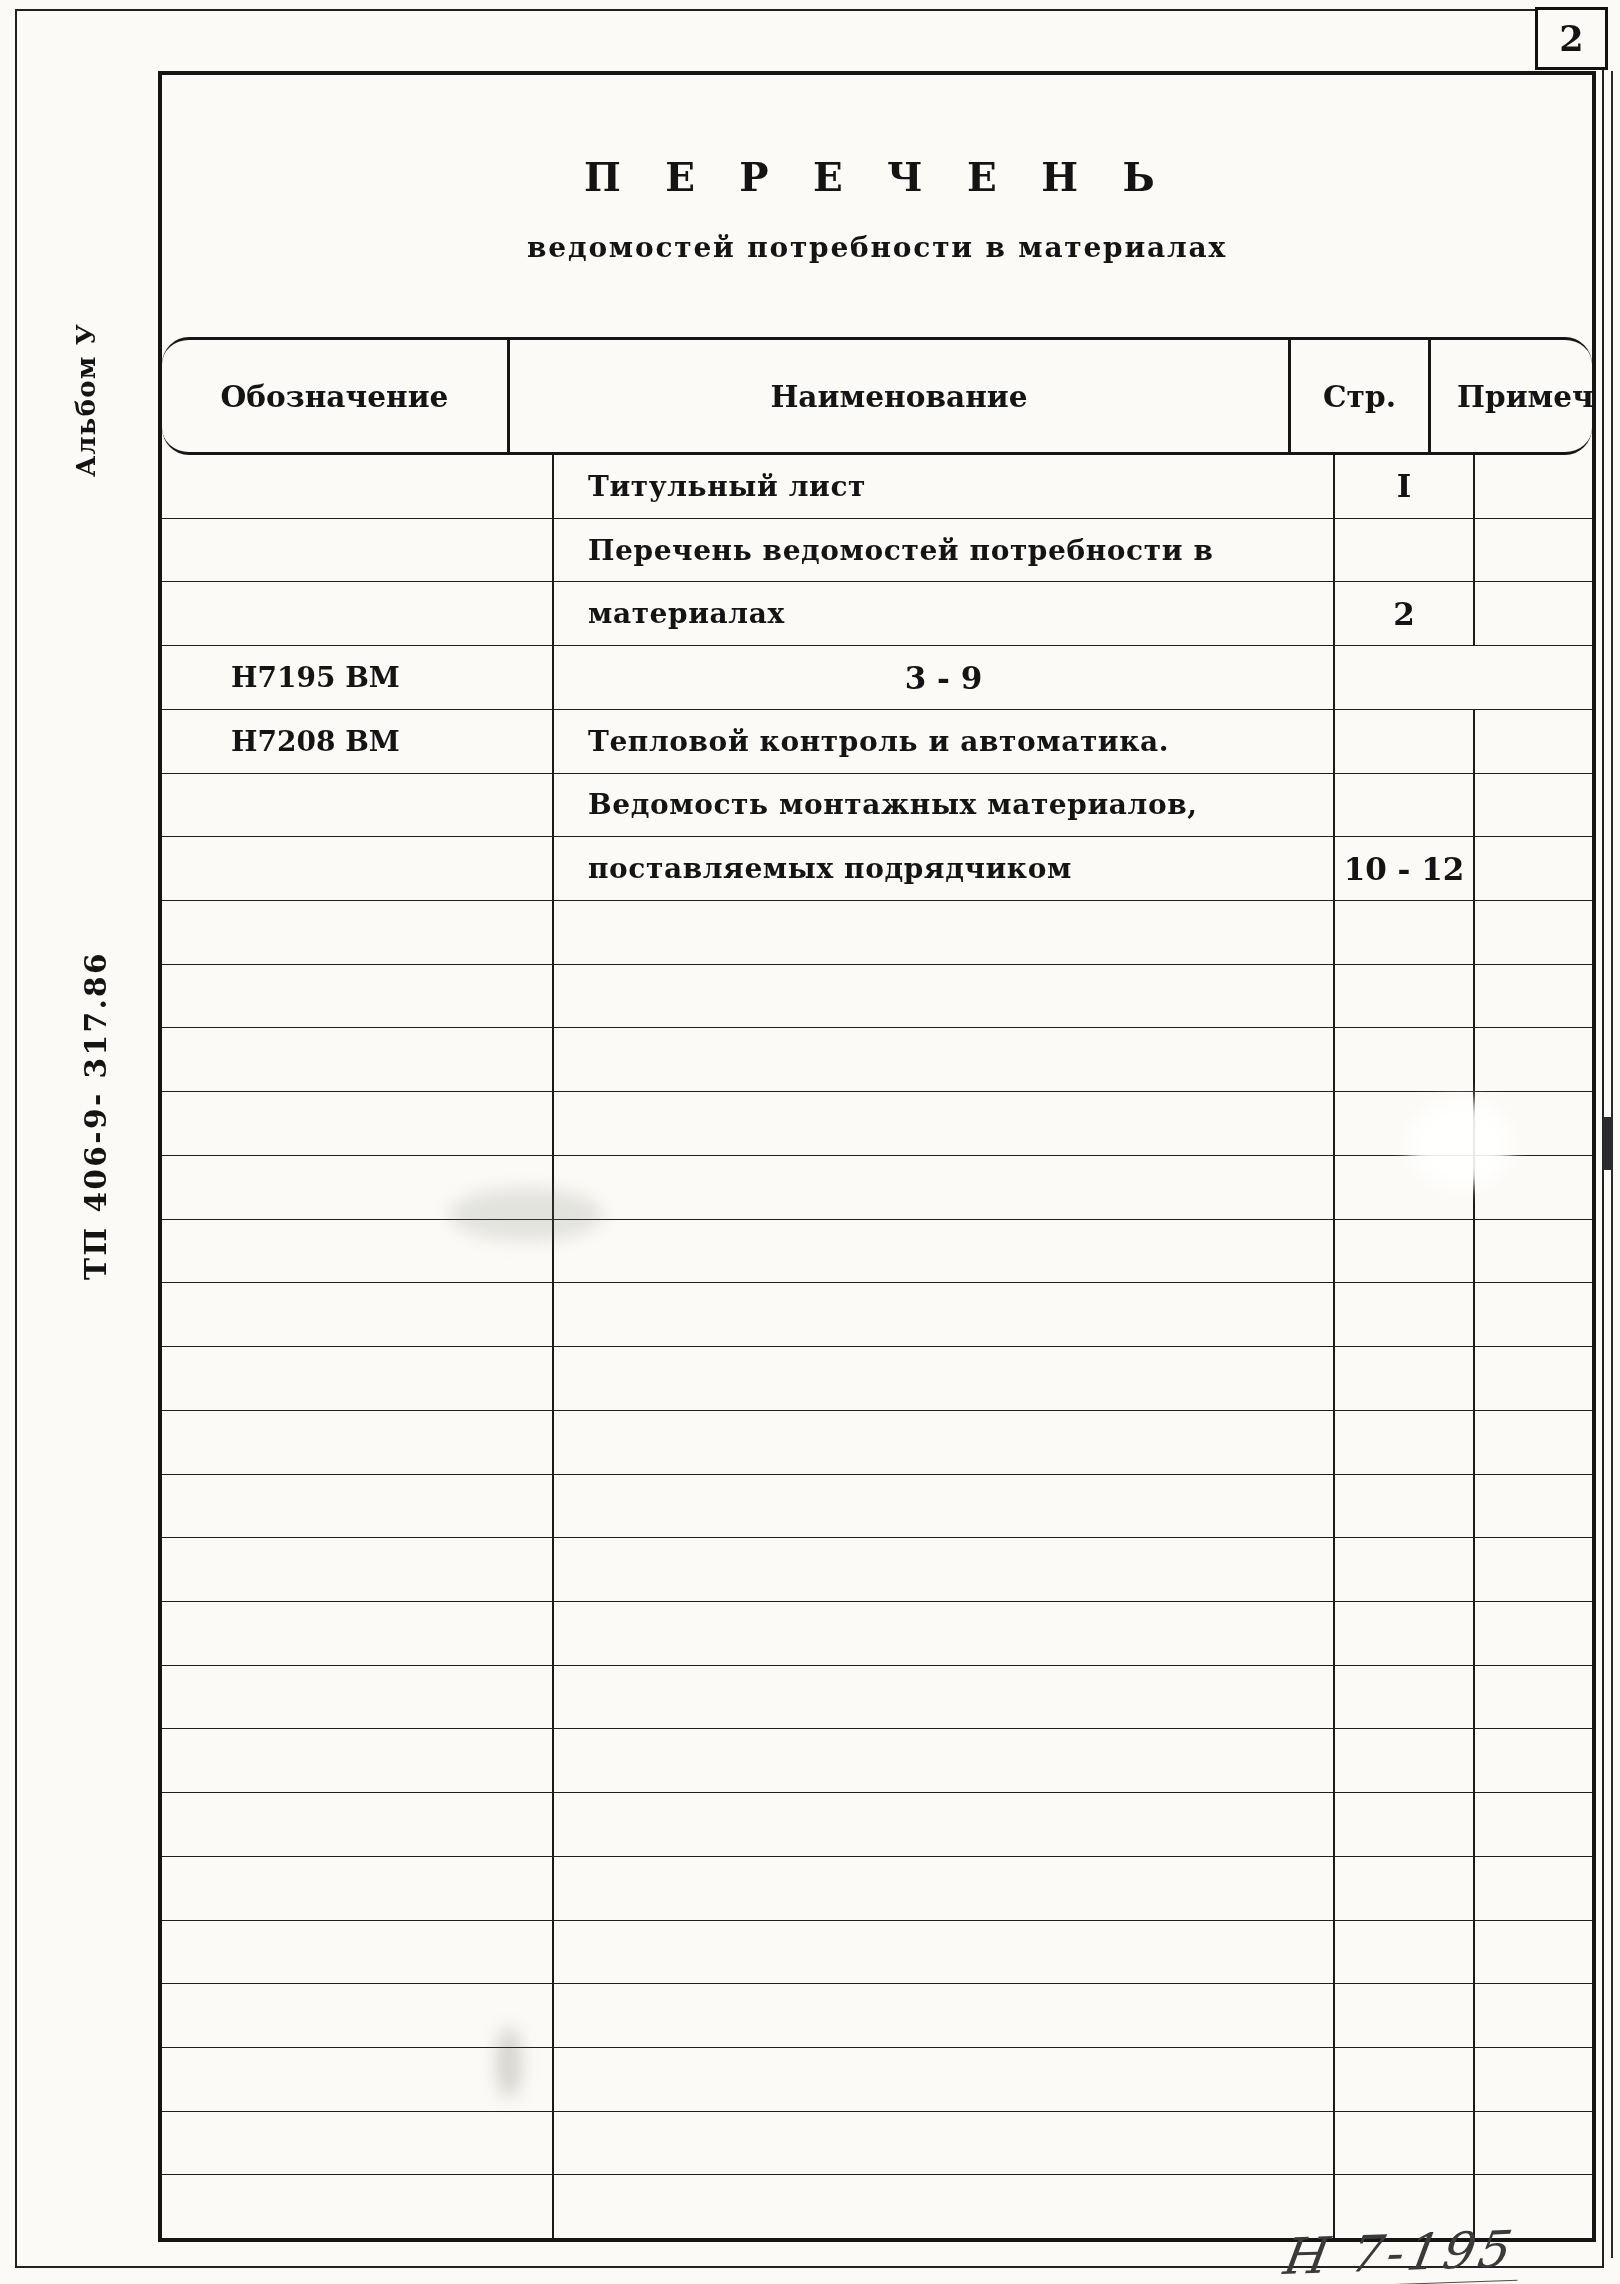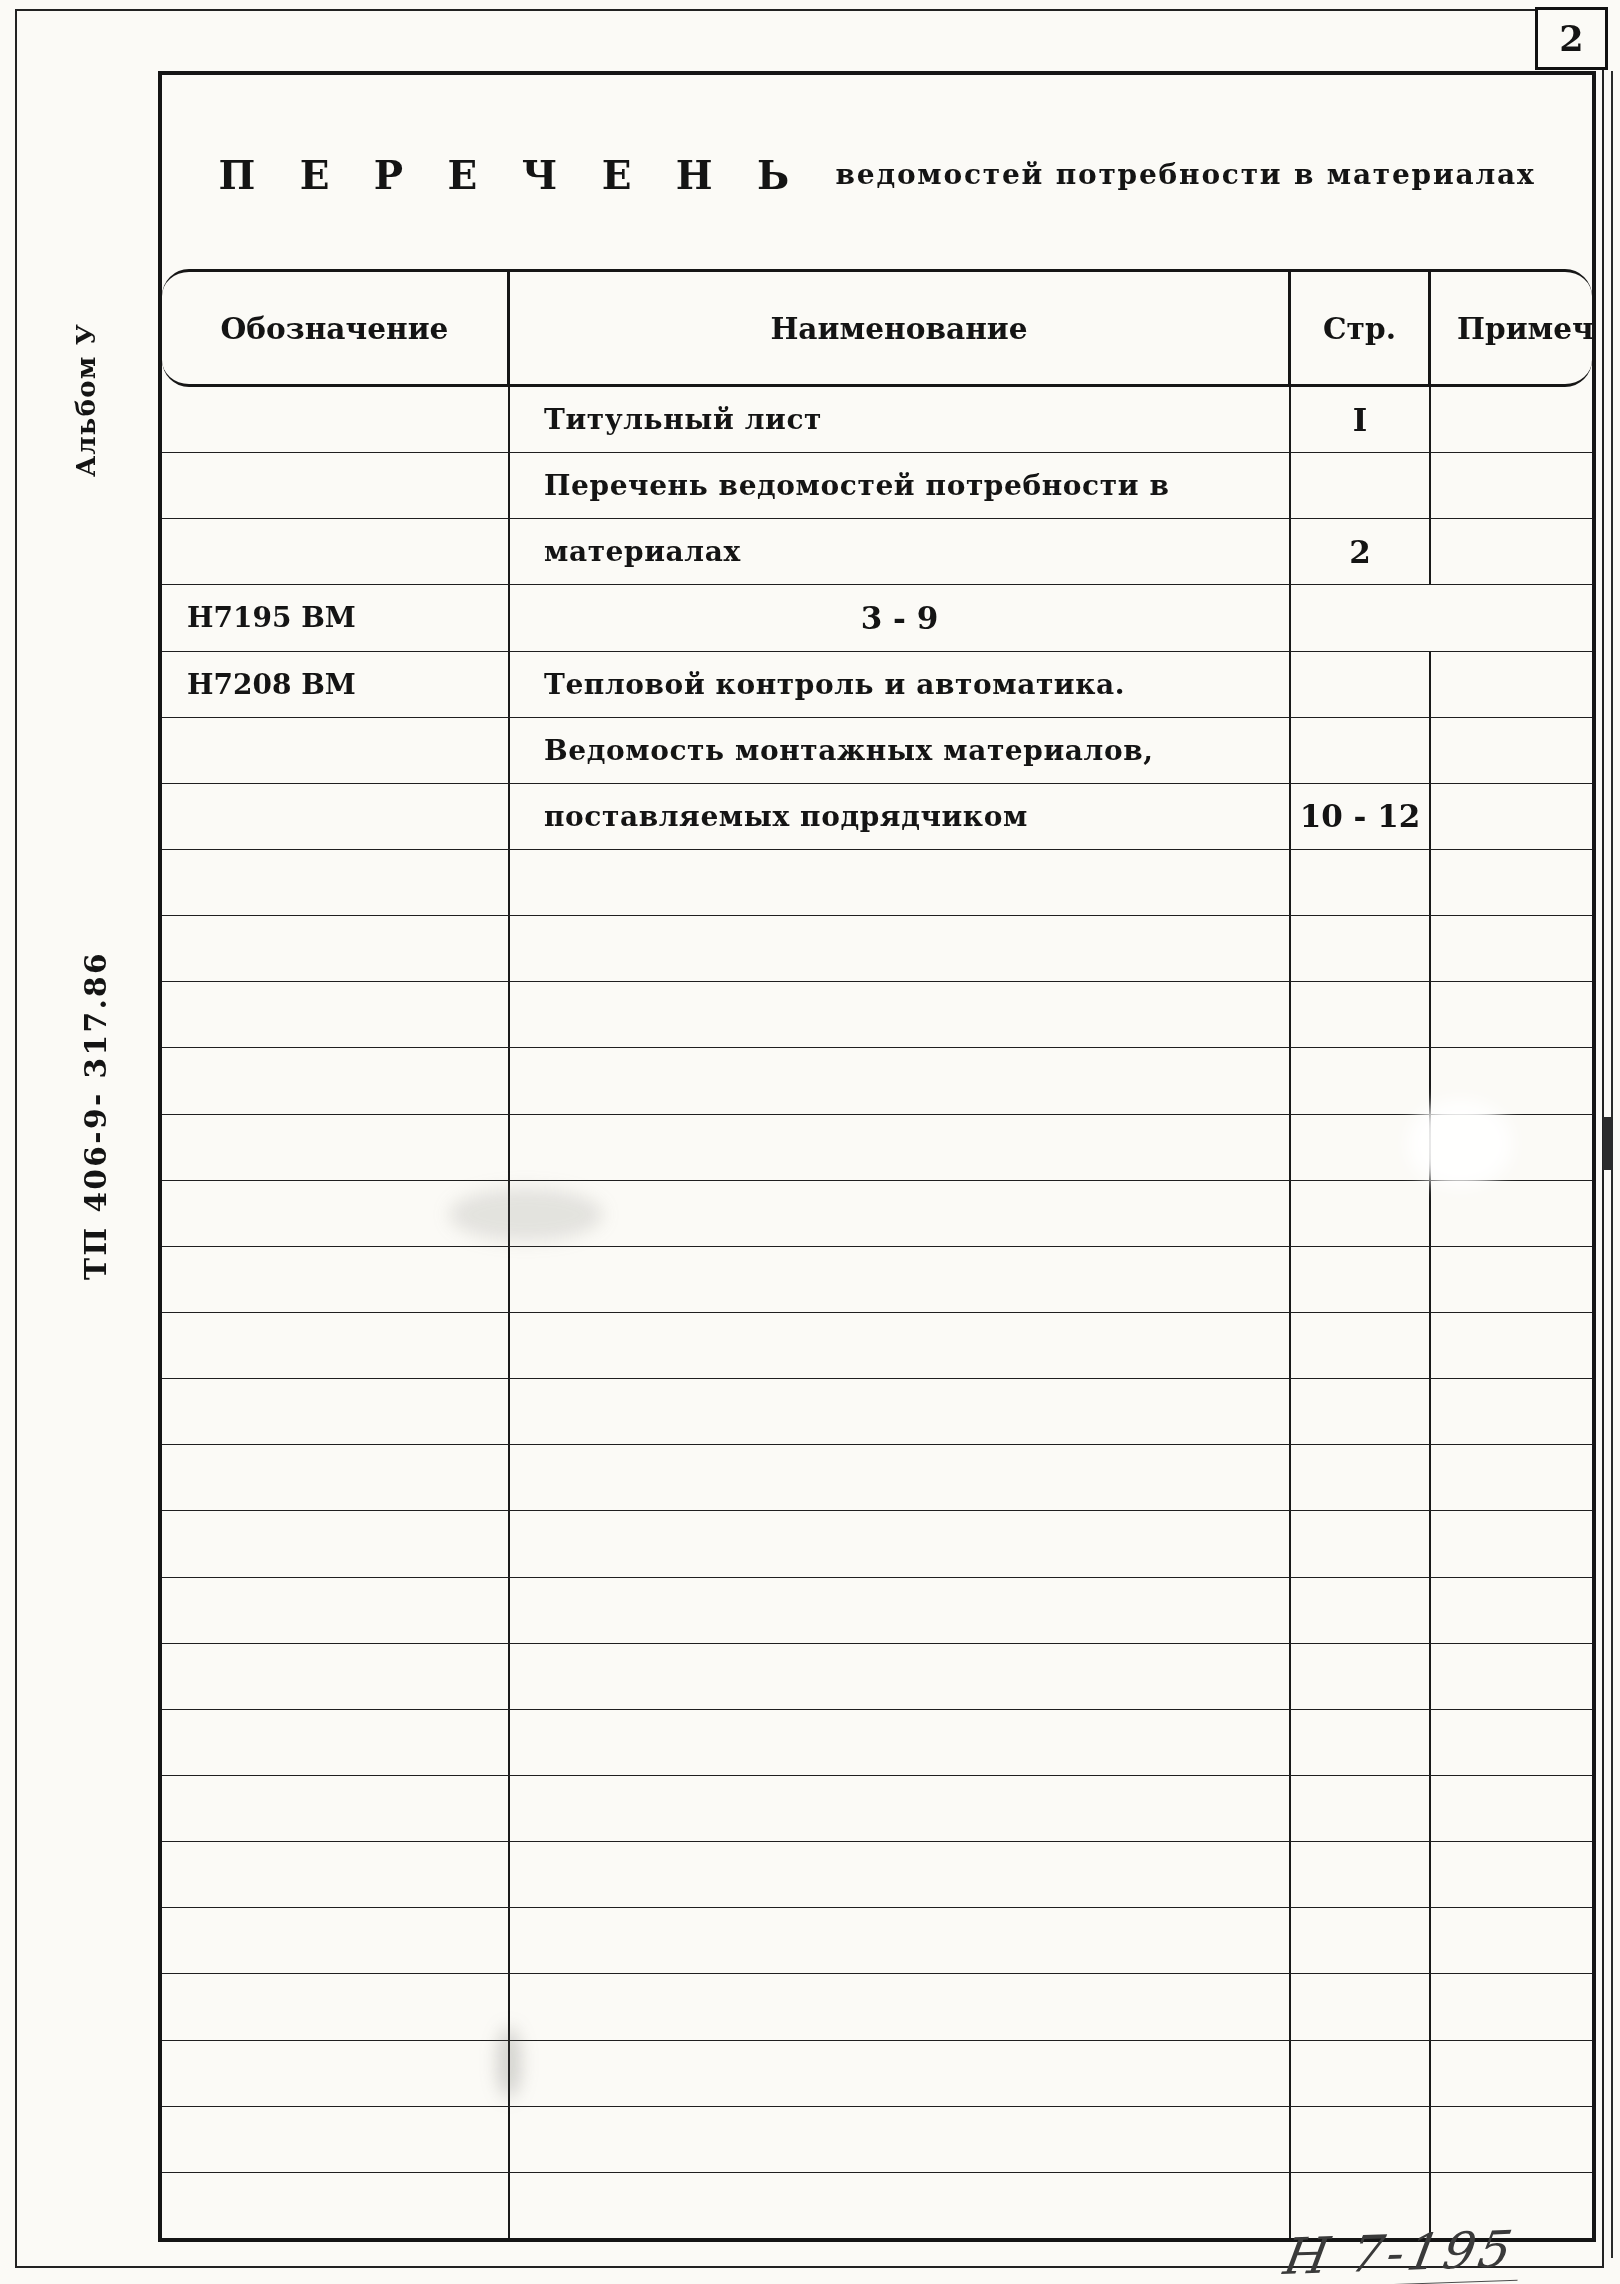--- a/index.html
+++ b/index.html
@@ -60,24 +60,24 @@
     width: 1438px;
     height: 2171px;
     border: 4.1px solid #151515;
     box-sizing: border-box;
     display: flex;
     flex-direction: column;
     background: transparent;
   }
 
   .title-block {
-    height: 194px;
+    height: 262px;
     flex: 0 0 auto;
     display: flex;
-    flex-direction: row;
+    flex-direction: column;
     align-items: center;
     justify-content: center;
     gap: 31px;
     box-sizing: border-box;
     padding-top: 5.9px;
   }
   .title-line1 {
     font-size: 39px;
     font-weight: 700;
     letter-spacing: 15.4px;
@@ -114,20 +114,21 @@
     flex: 1 1 auto;
     display: flex;
     flex-direction: column;
   }
   .trow {
     flex: 1 1 0;
     display: grid;
     grid-template-columns: 348px 781px 140px 1fr;
     border-bottom: 1.8px solid #1f1f1f;
     box-sizing: border-box;
+    padding-left: 44px;
   }
   .trow:last-child { border-bottom: none; }
   .tcell {
     border-right: 2.4px solid #1a1a1a;
     box-sizing: border-box;
     display: flex;
     align-items: center;
     font-size: 28px;
     font-weight: 700;
     white-space: nowrap;

